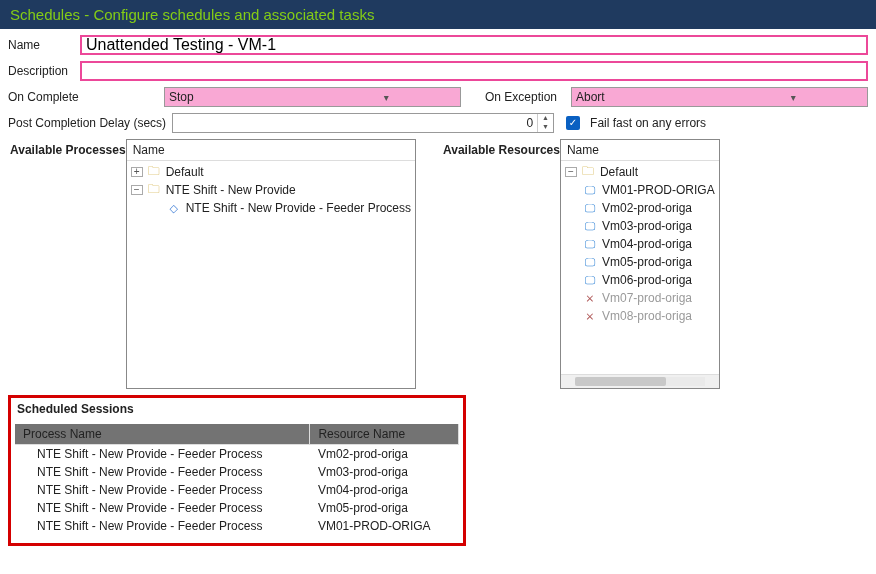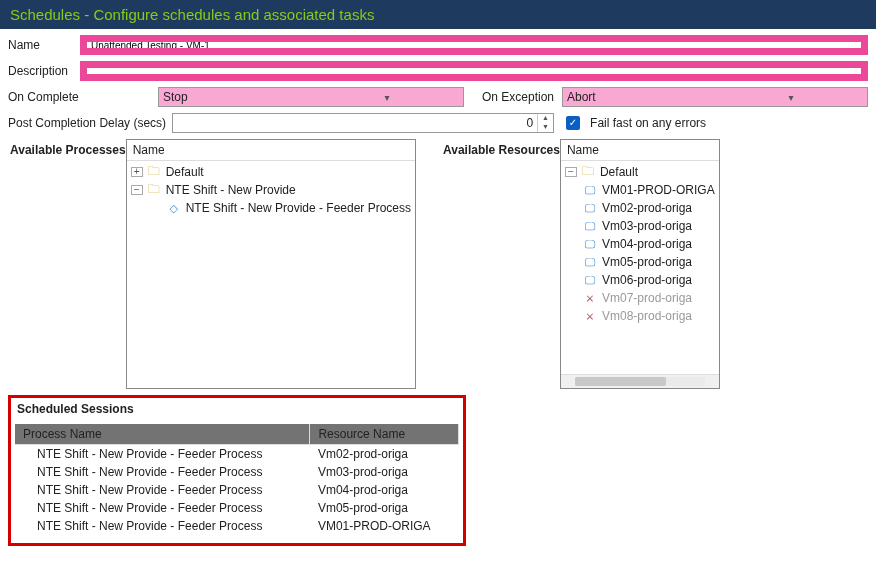--- a/index.html
+++ b/index.html
@@ -21,42 +21,42 @@
   .form-row {
     display: flex;
     align-items: center;
     margin-bottom: 6px;
     gap: 6px;
   }
   .form-row .lbl { min-width: 66px; }
   .wide-label { min-width: 150px; }
   input[type="text"].text-input {
     flex: 1;
-    border: 7px solid #ec4899;
+    border: 2px solid #ec4899;
     height: 20px;
     padding: 1px 4px;
-    font-size: 10px;
+    font-size: 16px;
     background: #fff;
   }
   .select-wrap {
     flex: 1;
     display: flex;
     align-items: center;
     border: 1px solid #999;
     height: 20px;
     background: #f9a8d4;
   }
   .select-wrap span { flex: 1; padding: 0 4px; }
   .select-wrap .chev {
     width: 16px;
     text-align: center;
     color: #555;
     font-size: 10px;
   }
-  .row-complete { display: flex; align-items: center; margin-bottom: 6px; }
+  .row-complete { display: flex; align-items: center; gap: 6px; margin-bottom: 6px; }
   .row-complete .lbl1 { min-width: 150px; }
   .row-complete .sel1 { flex: 1; max-width: 382px; }
   .row-complete .lbl2 { min-width: 80px; margin-left: 18px; }
   .row-complete .sel2 { flex: 1; }
   .number-wrap {
     width: 382px;
     display: flex;
     border: 1px solid #999;
     height: 20px;
     background: #fff;

